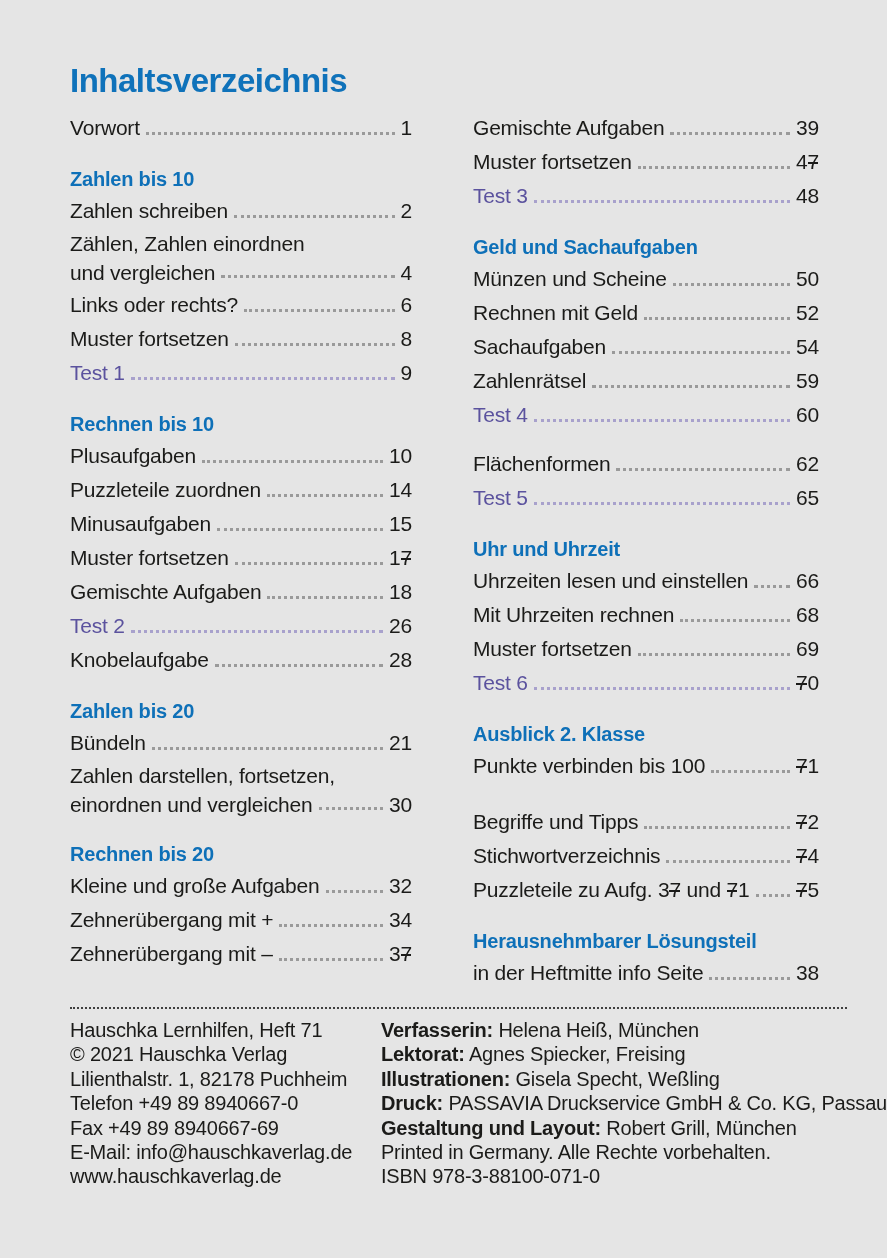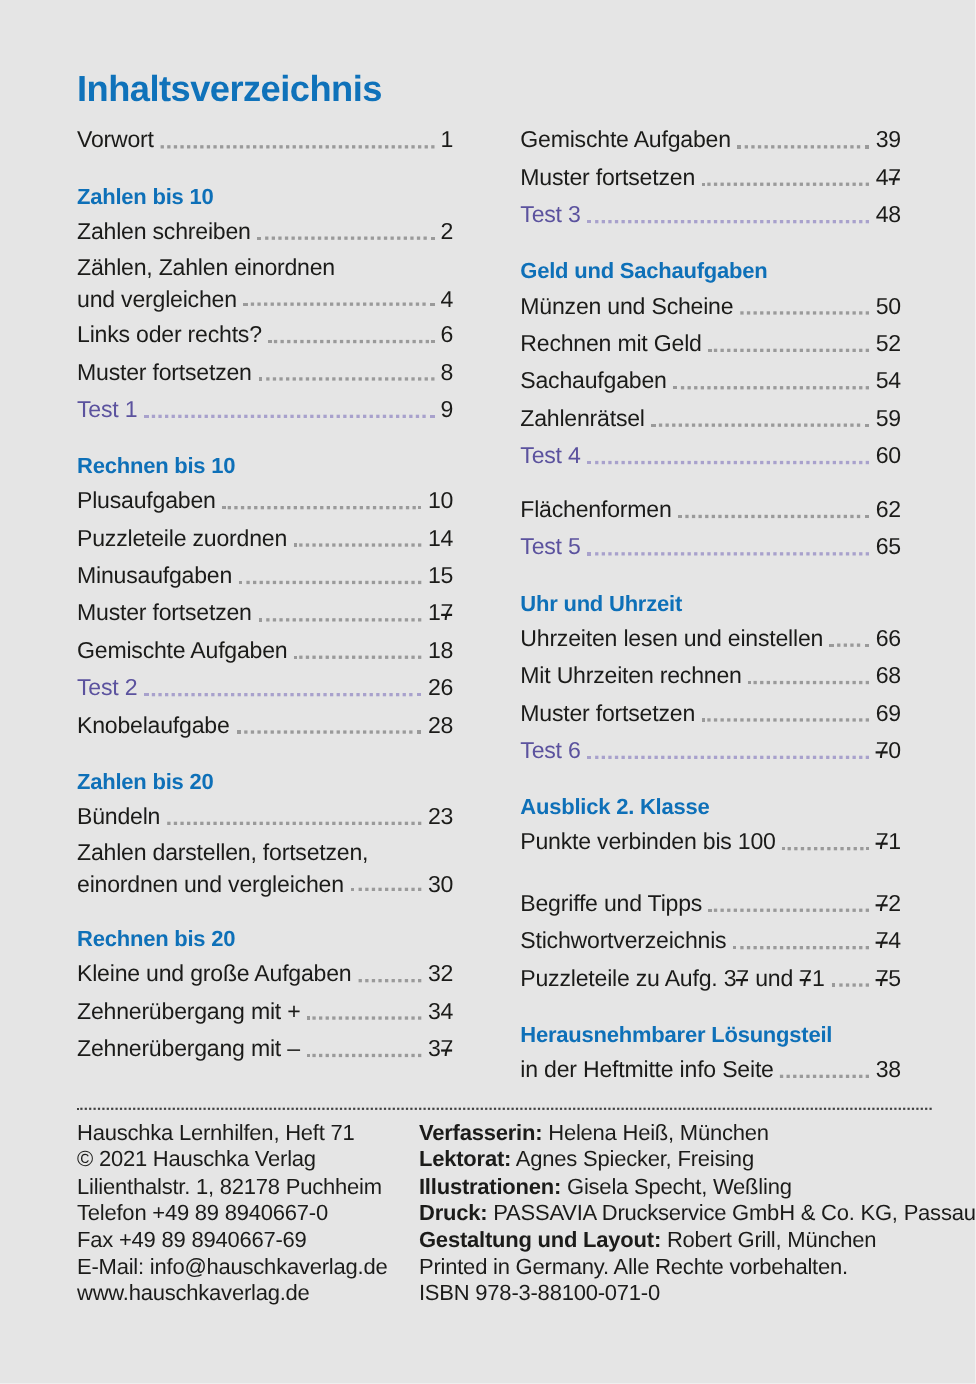--- a/index.html
+++ b/index.html
@@ -156,21 +156,21 @@
             <span class="label">Knobelaufgabe</span>
             <span class="leader"></span>
             <span class="num">28</span>
           </div>
         </div>
         <div class="toc-section">
           <div class="sec-heading">Zahlen bis 20</div>
           <div class="row">
             <span class="label">Bündeln</span>
             <span class="leader"></span>
-            <span class="num">23</span>
+            <span class="num">21</span>
           </div>
           <div class="row line1">
             <span class="label">Zahlen darstellen, fortsetzen,</span>
           </div>
           <div class="row line2">
             <span class="label">einordnen und vergleichen</span>
             <span class="leader"></span>
             <span class="num">30</span>
           </div>
         </div>

